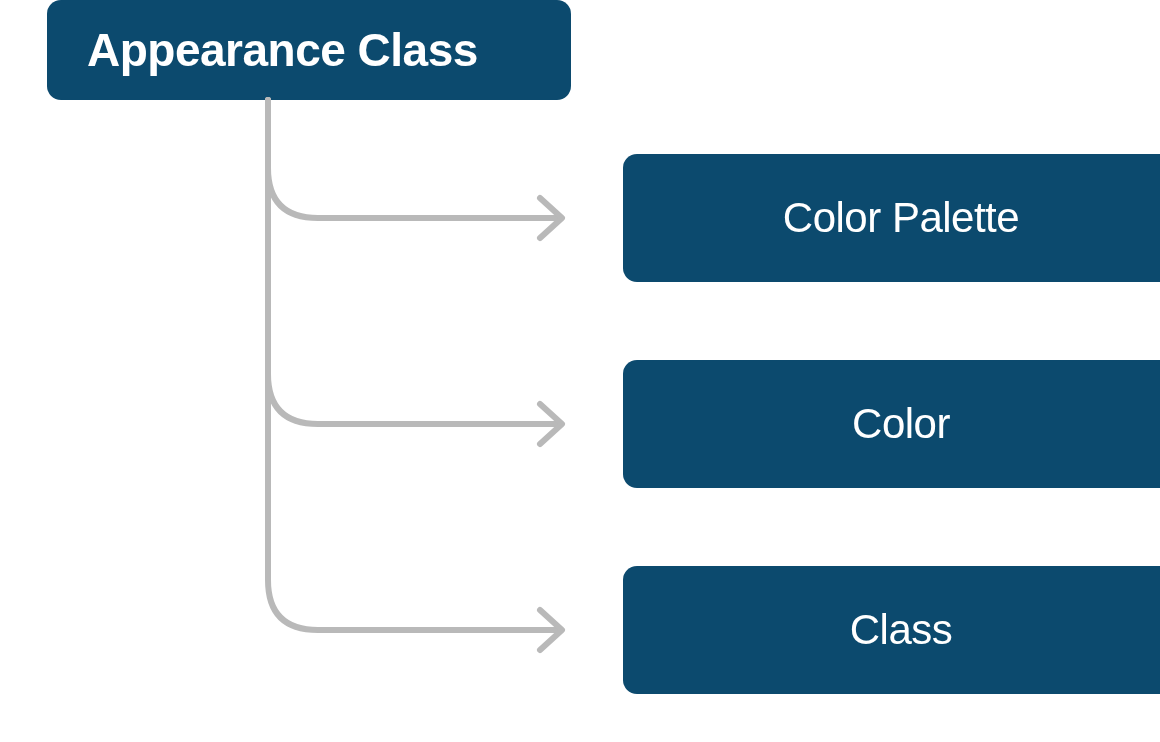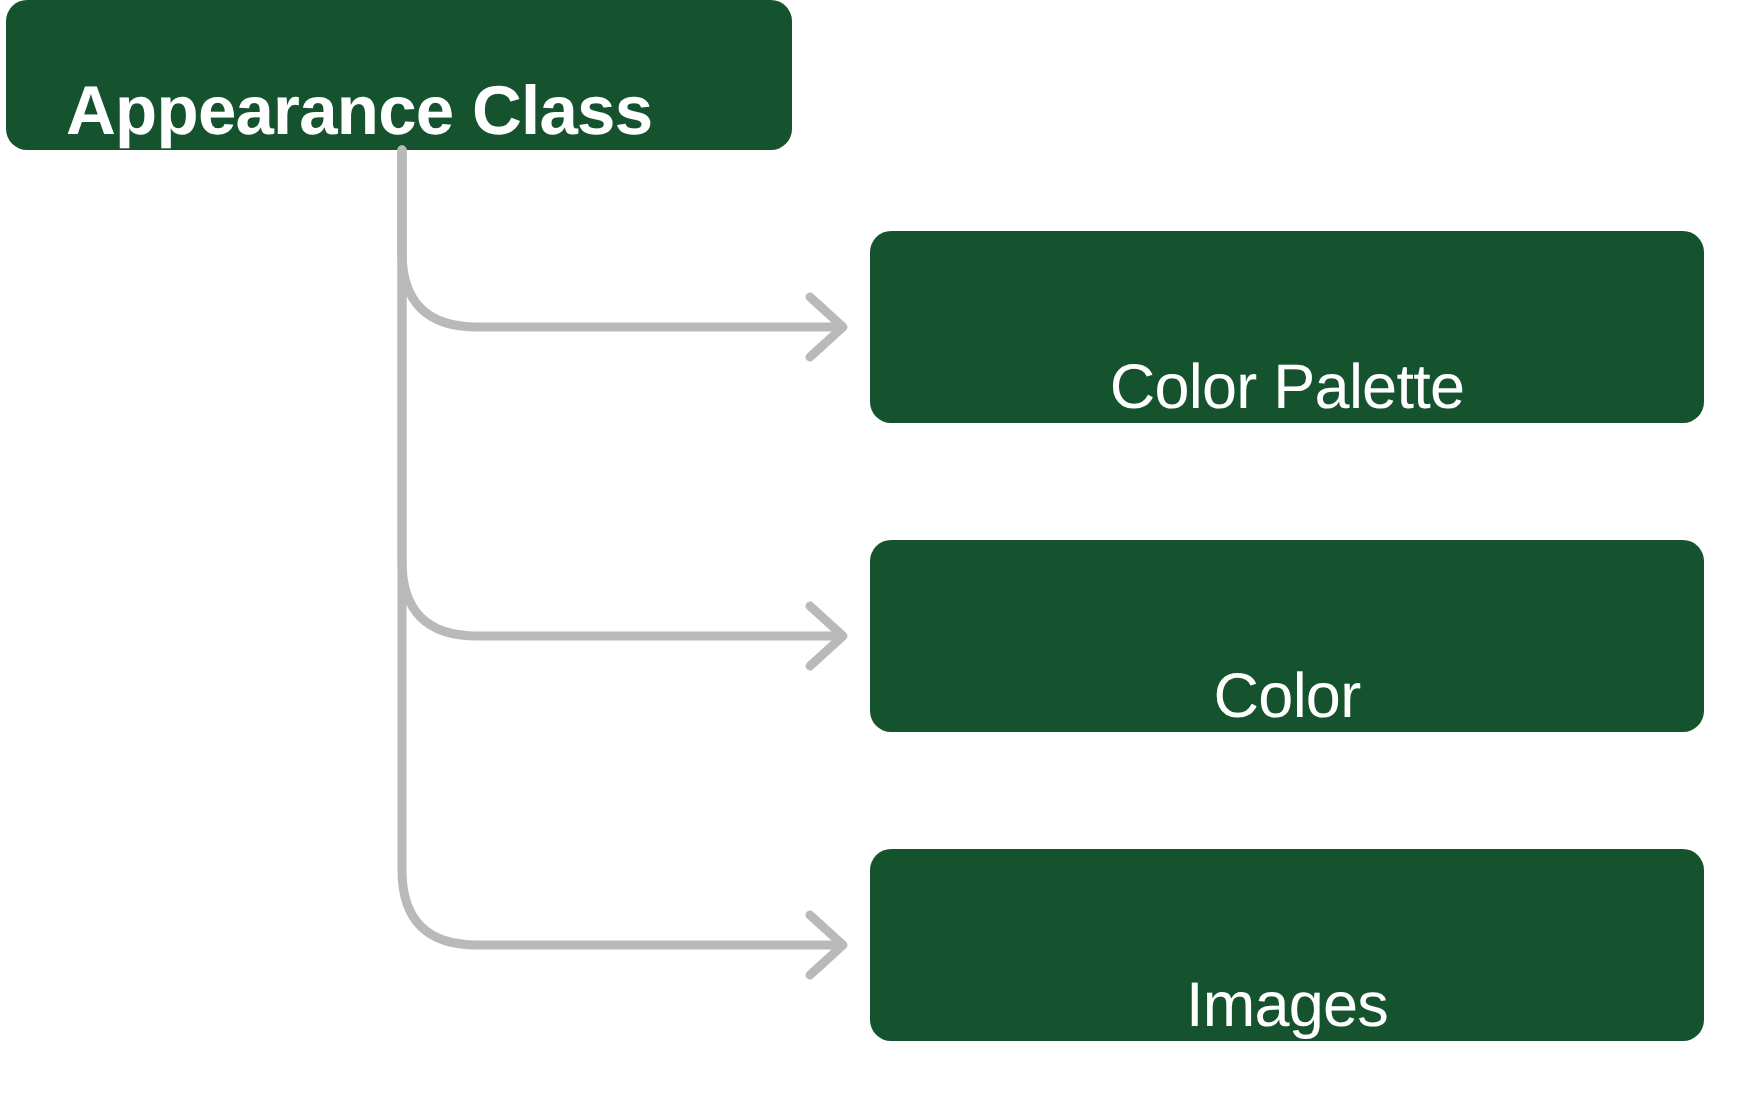--- a/index.html
+++ b/index.html
@@ -9,28 +9,29 @@
     }
     body {
       width: 1160px;
       height: 742px;
       position: relative;
       font-family: -apple-system, BlinkMacSystemFont, "Segoe UI", Helvetica, Arial, sans-serif;
       background: transparent;
     }
     .box {
       position: absolute;
-      background: #14532d;
+      background: #0c4a6e;
       color: #ffffff;
       border-radius: 14px;
       display: flex;
-      align-items: flex-end;
+      align-items: center;
       justify-content: center;
       font-size: 42px;
       letter-spacing: -0.5px;
+      margin-left: 43px;
     }
     .root-box {
       left: 4px;
       top: 0px;
       width: 524px;
       height: 100px;
       justify-content: flex-start;
       padding-left: 40px;
       font-weight: 700;
       font-size: 46px;
@@ -87,14 +88,14 @@
 
 <div class="box child-box child-1">
   <span>Color Palette</span>
 </div>
 
 <div class="box child-box child-2">
   <span>Color</span>
 </div>
 
 <div class="box child-box child-3">
-  <span>Images</span>
+  <span>Class</span>
 </div>
 
 </body></html>

